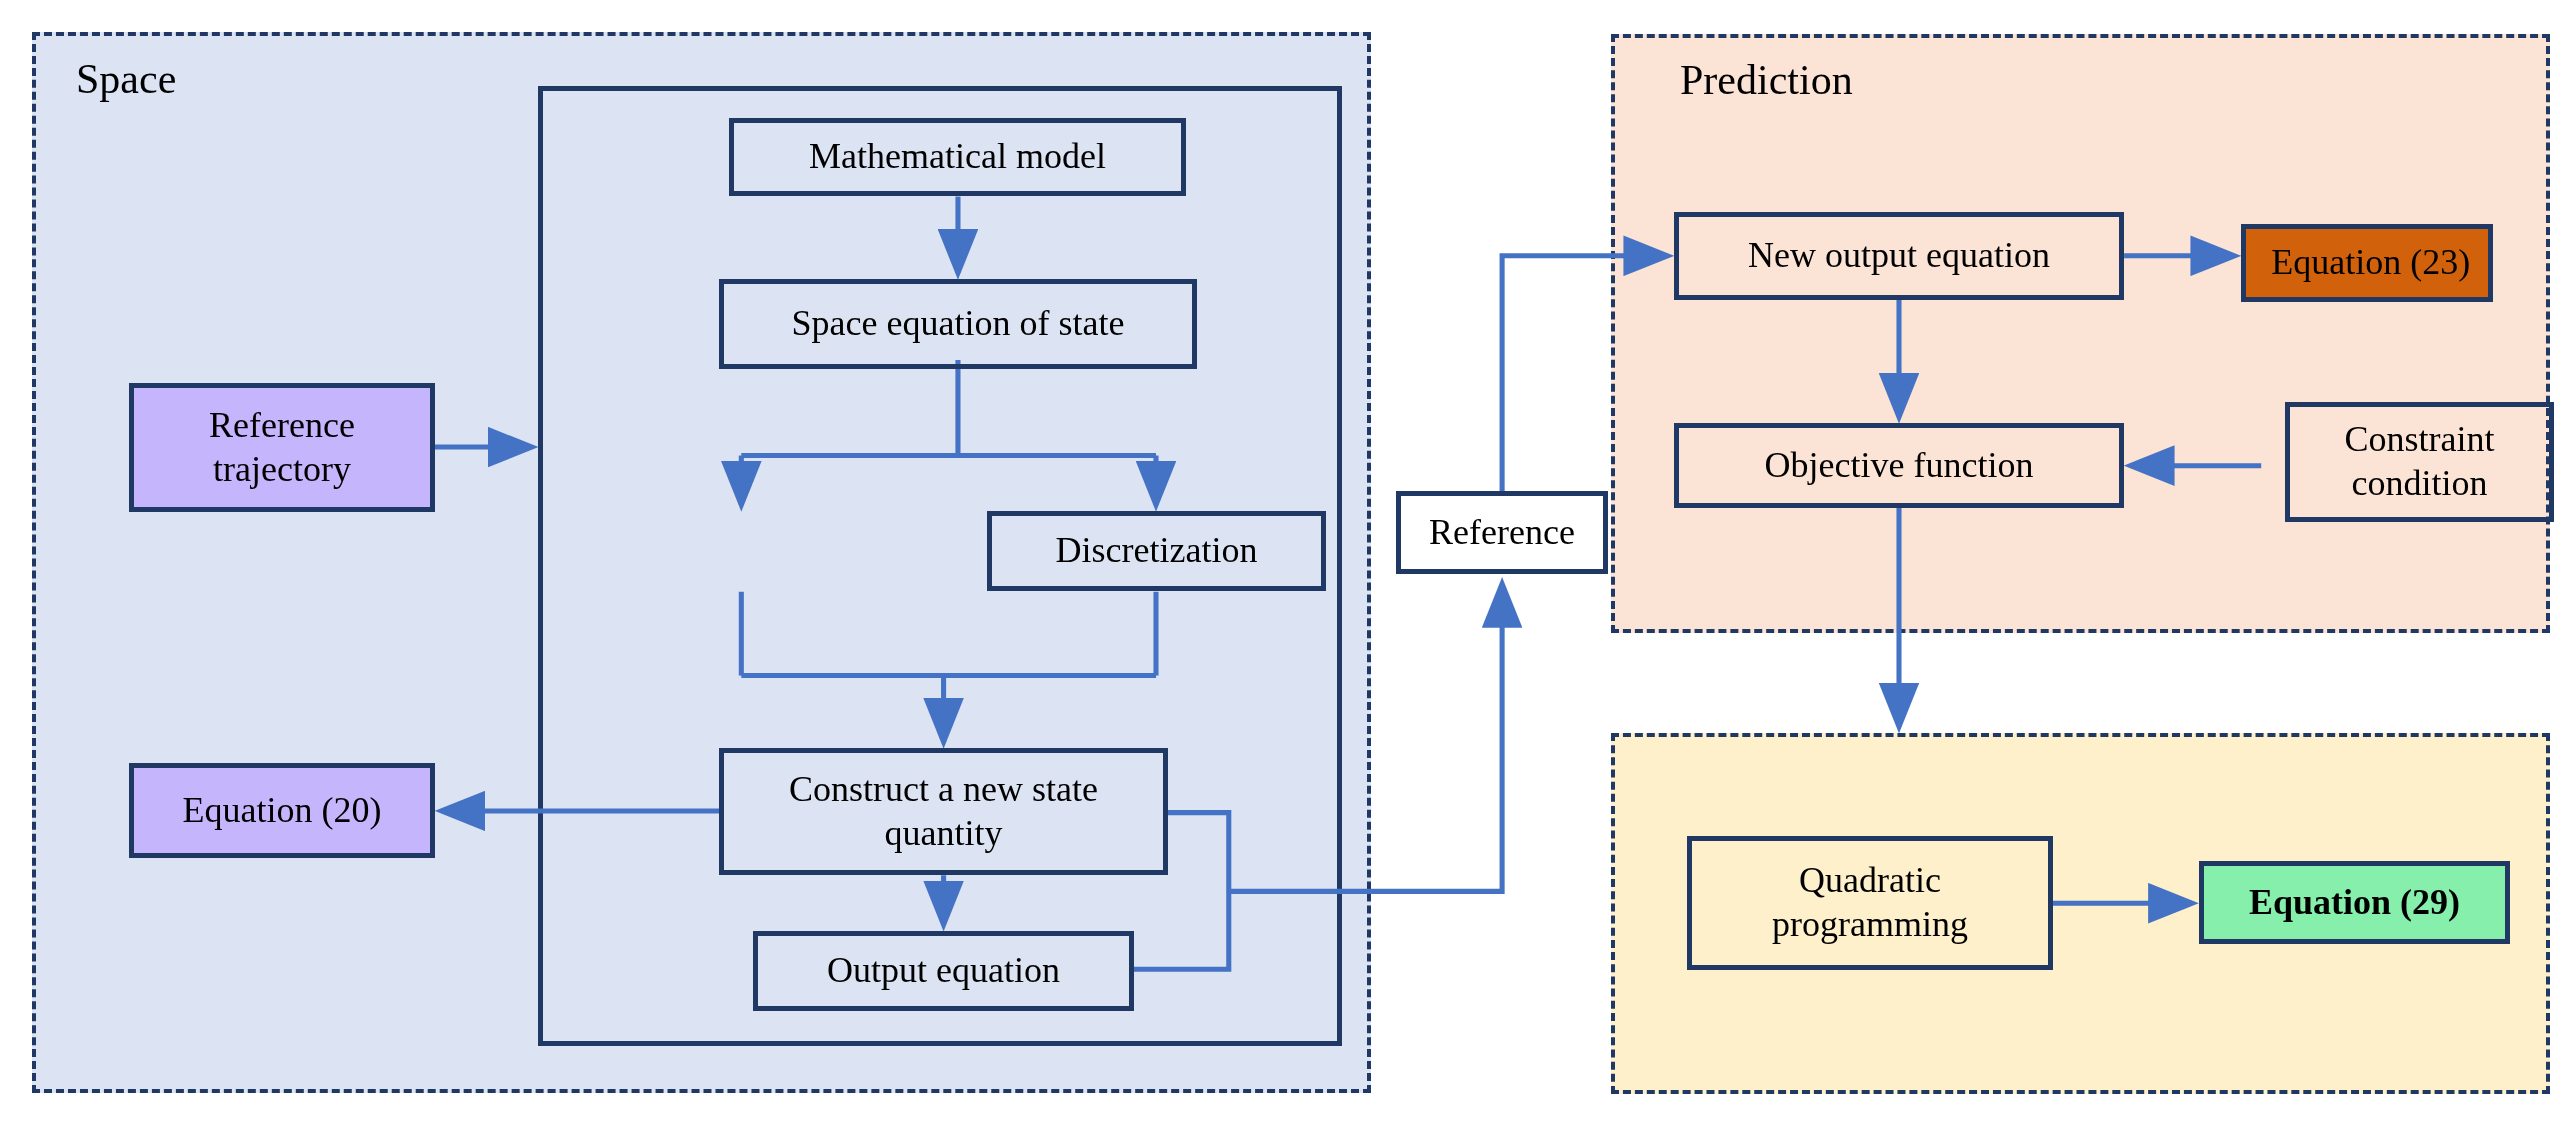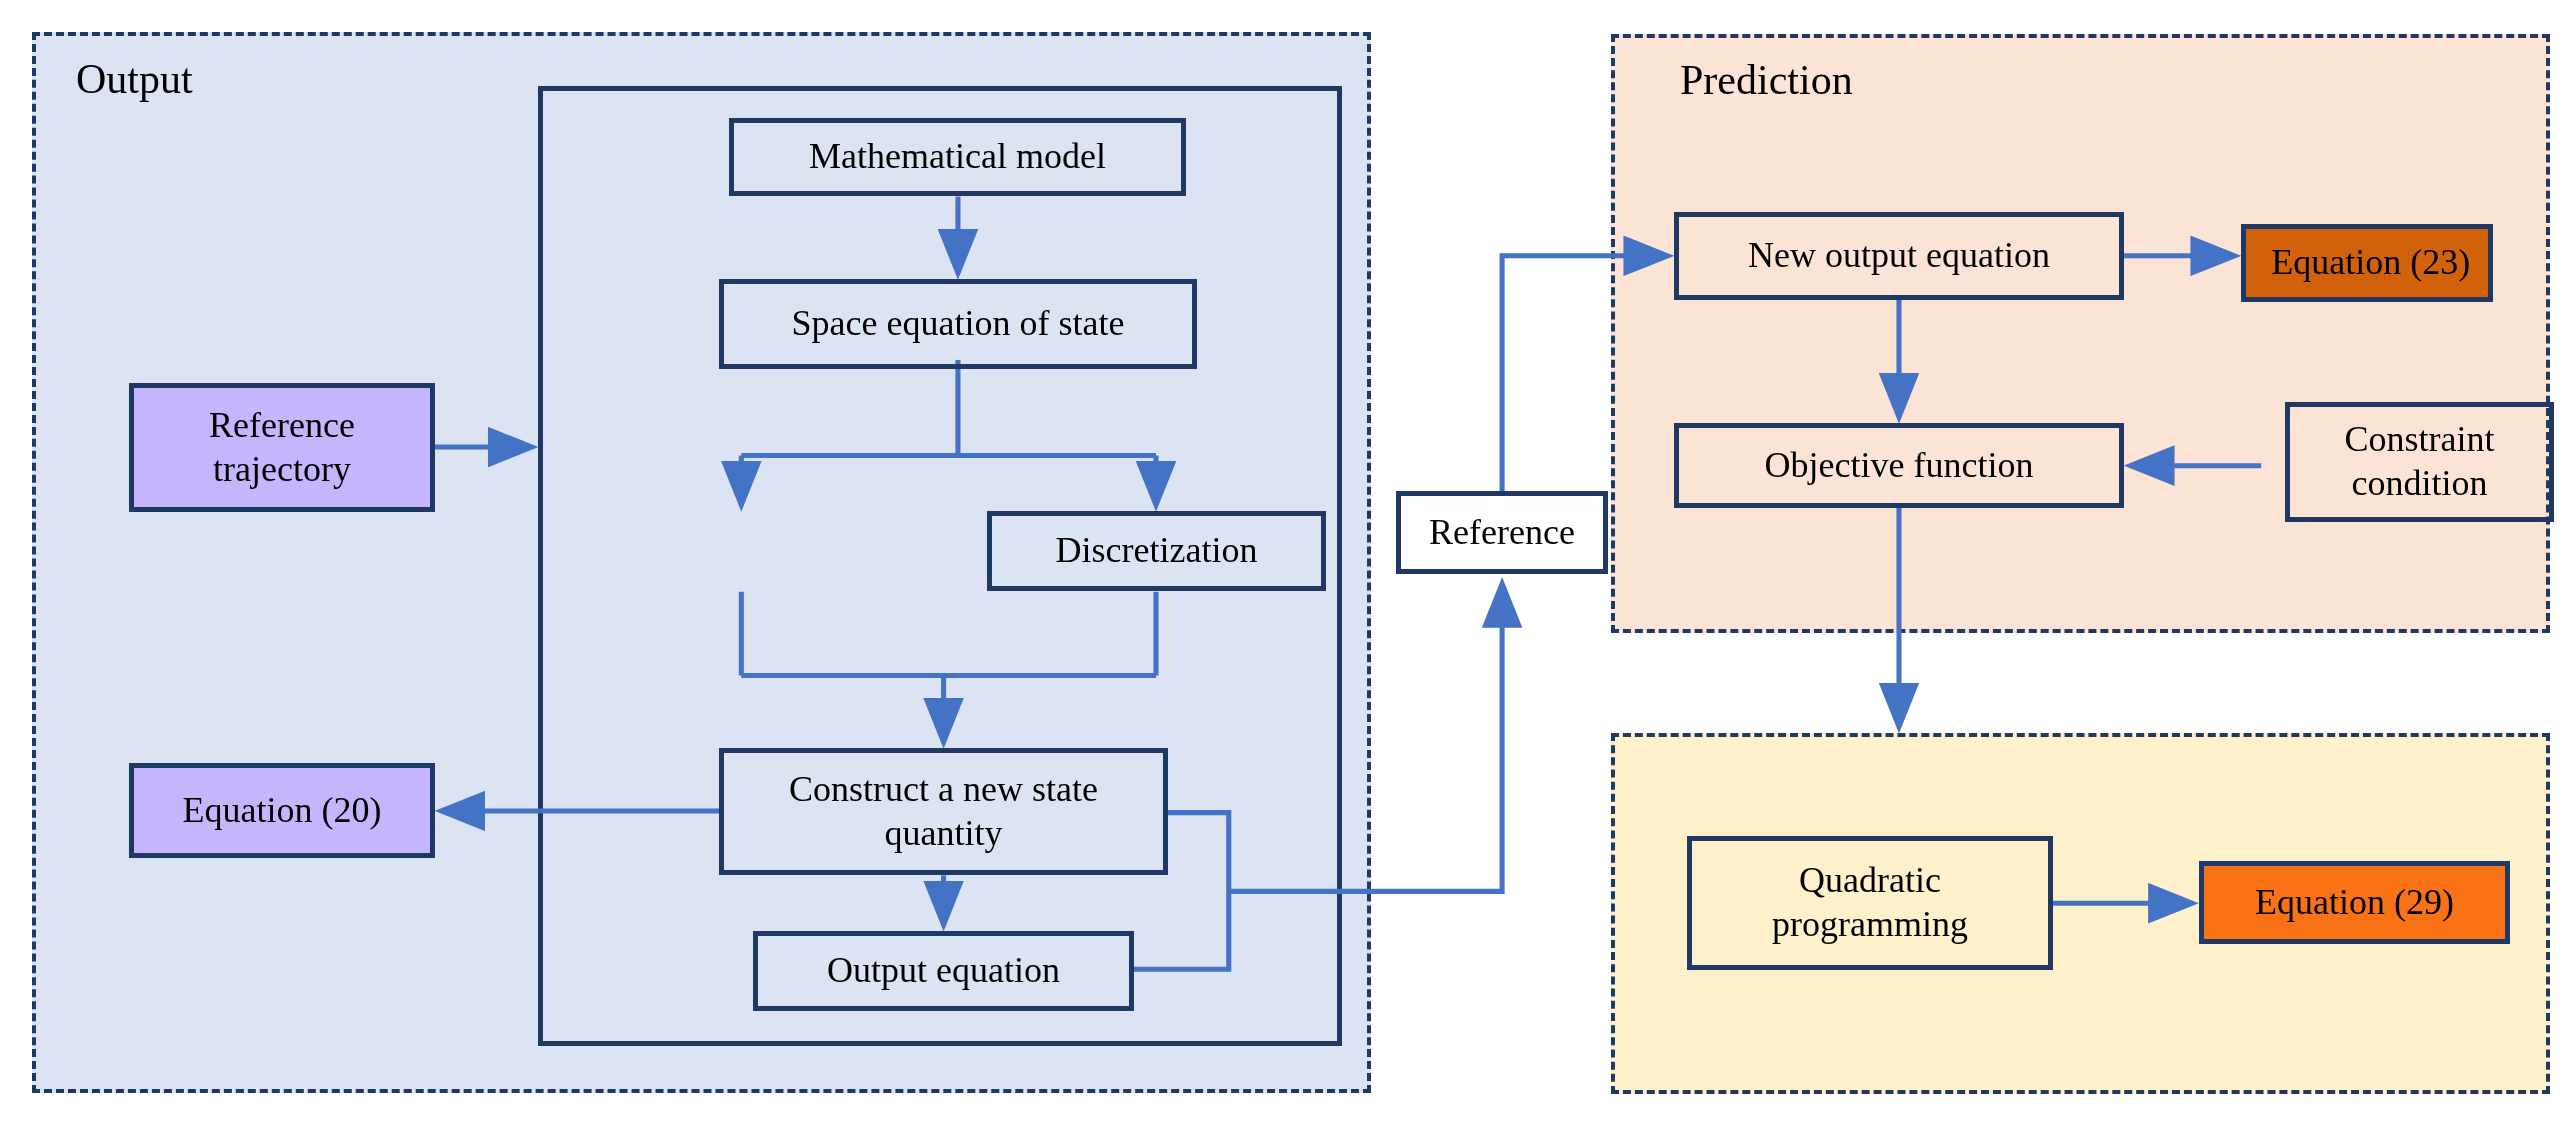--- a/index.html
+++ b/index.html
@@ -64,21 +64,21 @@
     text-align: center;
     color: #000000;
     font-size: 36px;
     line-height: 1.22;
     padding: 0 8.5px;
   }
   .node.fill-none   { background: transparent; }
   .node.fill-white  { background: #ffffff; }
   .node.fill-blue   { background: #c4b5fd; }
   .node.fill-orange { background: #D2610C; }
-  .node.fill-gold   { background: #f97316; }
+  .node.fill-gold   { background: #86efac; font-weight: bold; }
 
   
   #n-math      { left: 729px;  top: 118px; width: 457px; height: 78px; }
   #n-space     { left: 719px;  top: 279px; width: 478px; height: 90px; }
   #n-linear    { left: 574px;  top: 511px; width: 335px; height: 80px; }
   #n-discrete  { left: 987px; top: 511px; width: 339px; height: 80px; }
   #n-construct { left: 719px;  top: 748px; width: 449px; height: 127px; }
   #n-output    { left: 753px;  top: 931px; width: 381px; height: 80px; }
   #n-reference { left: 129px;  top: 383px; width: 306px; height: 129px; }
   #n-eq20      { left: 129px;  top: 763px; width: 306px; height: 95px; }
@@ -97,21 +97,21 @@
     width: 2576px; height: 1126px;
     pointer-events: none;
   }
 </style>
 </head>
 <body>
 
 <div id="canvas">
 
   <div class="panel" id="panel-model"></div>
-  <div class="panel-title" id="title-model">Output</div>
+  <div class="panel-title" id="title-model">Space</div>
   <div id="model-inner"></div>
 
   <div class="panel" id="panel-prediction"></div>
   <div class="panel-title" id="title-prediction">Prediction</div>
 
   <div class="panel" id="panel-quadratic"></div>
 
   <svg id="wires" viewBox="0 0 3044 1330" xmlns="http://www.w3.org/2000/svg">
     <defs>
       <marker id="ah" markerWidth="10" markerHeight="8" refX="8.6" refY="4" orient="auto" markerUnits="strokeWidth">

